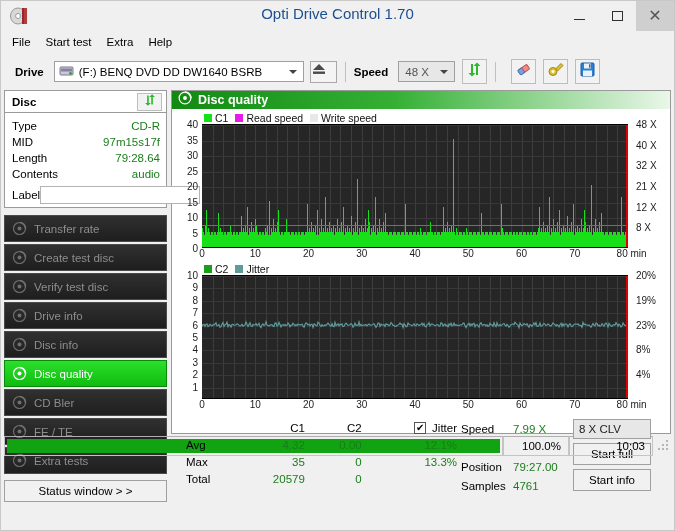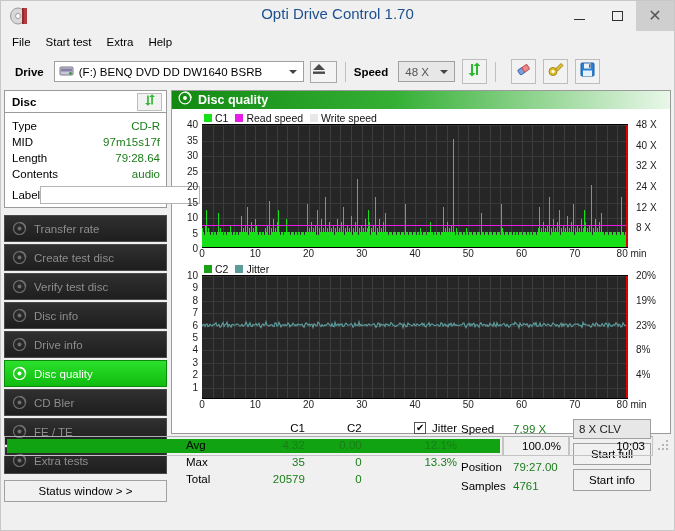--- a/index.html
+++ b/index.html
@@ -445,29 +445,29 @@
   <path d="M7.5 1.5 A6 6 0 0 1 13.5 7.5" stroke="currentColor" stroke-width="1.7" fill="none"></path>
 </svg></span>
             <span>Verify test disc</span>
           </div>
           <div class="navbtn">
             <span class="nicon" style="color: rgb(111, 111, 111);"><svg width="15" height="15" viewBox="0 0 15 15">
   <circle cx="7.5" cy="7.5" r="6" fill="none" stroke="currentColor" stroke-width="1.2"></circle>
   <circle cx="7.5" cy="7.5" r="2" fill="currentColor"></circle>
   <path d="M7.5 1.5 A6 6 0 0 1 13.5 7.5" stroke="currentColor" stroke-width="1.7" fill="none"></path>
 </svg></span>
-            <span>Disc info</span>
+            <span>Drive info</span>
           </div>
           <div class="navbtn">
             <span class="nicon" style="color: rgb(111, 111, 111);"><svg width="15" height="15" viewBox="0 0 15 15">
   <circle cx="7.5" cy="7.5" r="6" fill="none" stroke="currentColor" stroke-width="1.2"></circle>
   <circle cx="7.5" cy="7.5" r="2" fill="currentColor"></circle>
   <path d="M7.5 1.5 A6 6 0 0 1 13.5 7.5" stroke="currentColor" stroke-width="1.7" fill="none"></path>
 </svg></span>
-            <span>Drive info</span>
+            <span>Disc info</span>
           </div>
           <div class="navbtn active">
             <span class="nicon" style="color: rgb(255, 255, 255);"><svg width="15" height="15" viewBox="0 0 15 15">
   <circle cx="7.5" cy="7.5" r="6" fill="none" stroke="currentColor" stroke-width="1.2"></circle>
   <circle cx="7.5" cy="7.5" r="2" fill="currentColor"></circle>
   <path d="M7.5 1.5 A6 6 0 0 1 13.5 7.5" stroke="currentColor" stroke-width="1.7" fill="none"></path>
 </svg></span>
             <span>Disc quality</span>
           </div>
           <div class="navbtn">
@@ -1012,21 +1012,21 @@
               <div class="bar" style="left: 422px; height: 12.4px;"></div>
               <div class="bar" style="left: 423px; height: 15.5px;"></div>
               <div class="bar" style="left: 424px; height: 15.5px;"></div>
               <div class="bar" style="left: 425px; height: 15.5px;"></div>
               <div class="readline" style="bottom: 20.6408px;"></div>
               <div class="redline" style="right: 0px;"></div>
             </div>
           <div class="yaxis-r" id="y1r" style="left: 464px; height: 124px;">
               <div class="tick-r" style="top: 103.333px;">8 X</div>
               <div class="tick-r" style="top: 82.6667px;">12 X</div>
-              <div class="tick-r" style="top: 62px;">24 X</div>
+              <div class="tick-r" style="top: 62px;">21 X</div>
               <div class="tick-r" style="top: 41.3333px;">32 X</div>
               <div class="tick-r" style="top: 20.6667px;">40 X</div>
               <div class="tick-r" style="top: 0px;">48 X</div>
             </div>
         </div>
         <div class="xaxis" id="x1">
             <div class="xtick" style="left: 30px;">0</div>
             <div class="xtick" style="left: 83.25px;">10</div>
             <div class="xtick" style="left: 136.5px;">20</div>
             <div class="xtick" style="left: 189.75px;">30</div>

